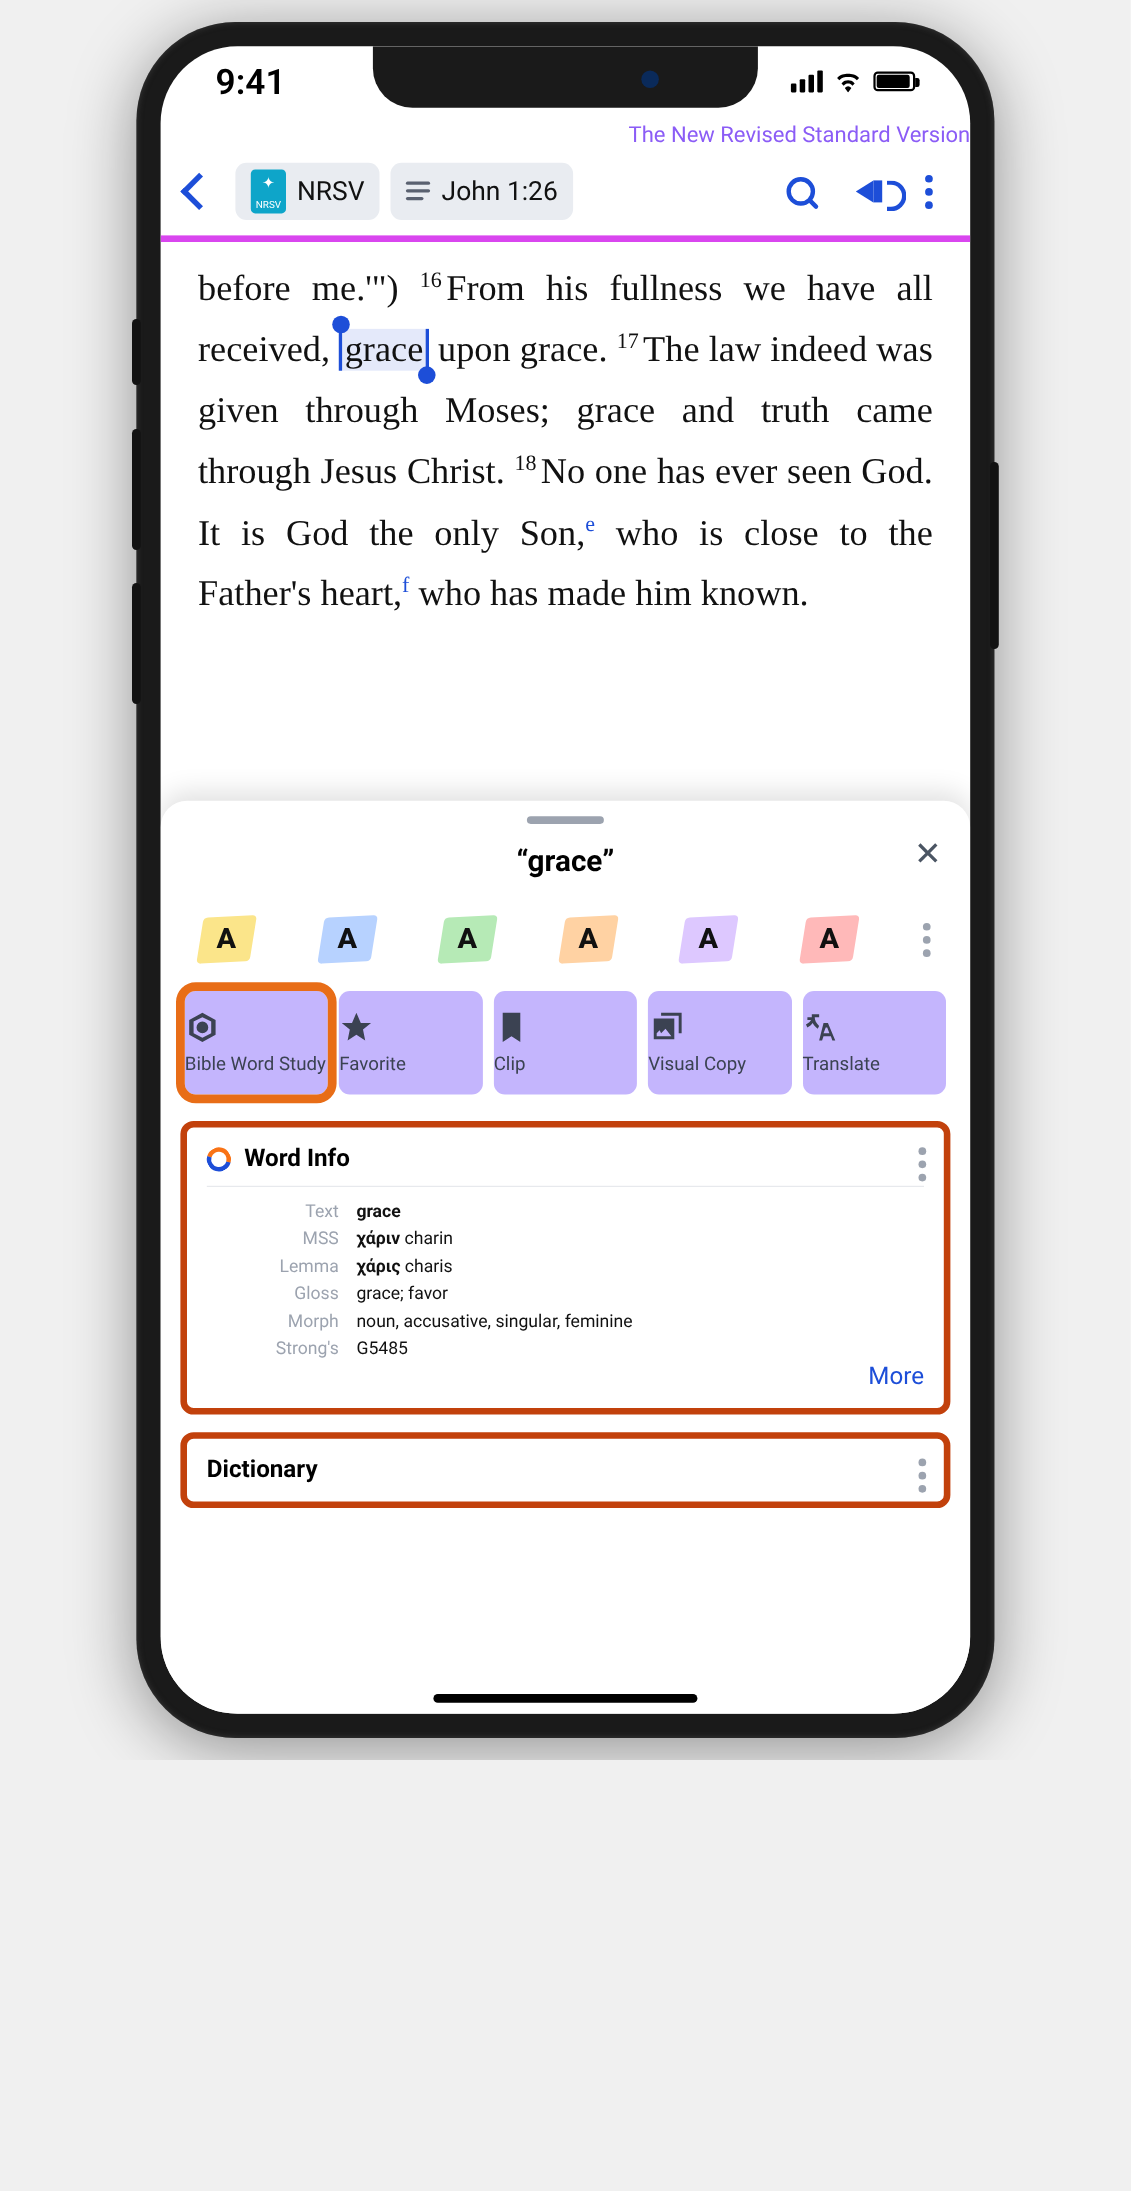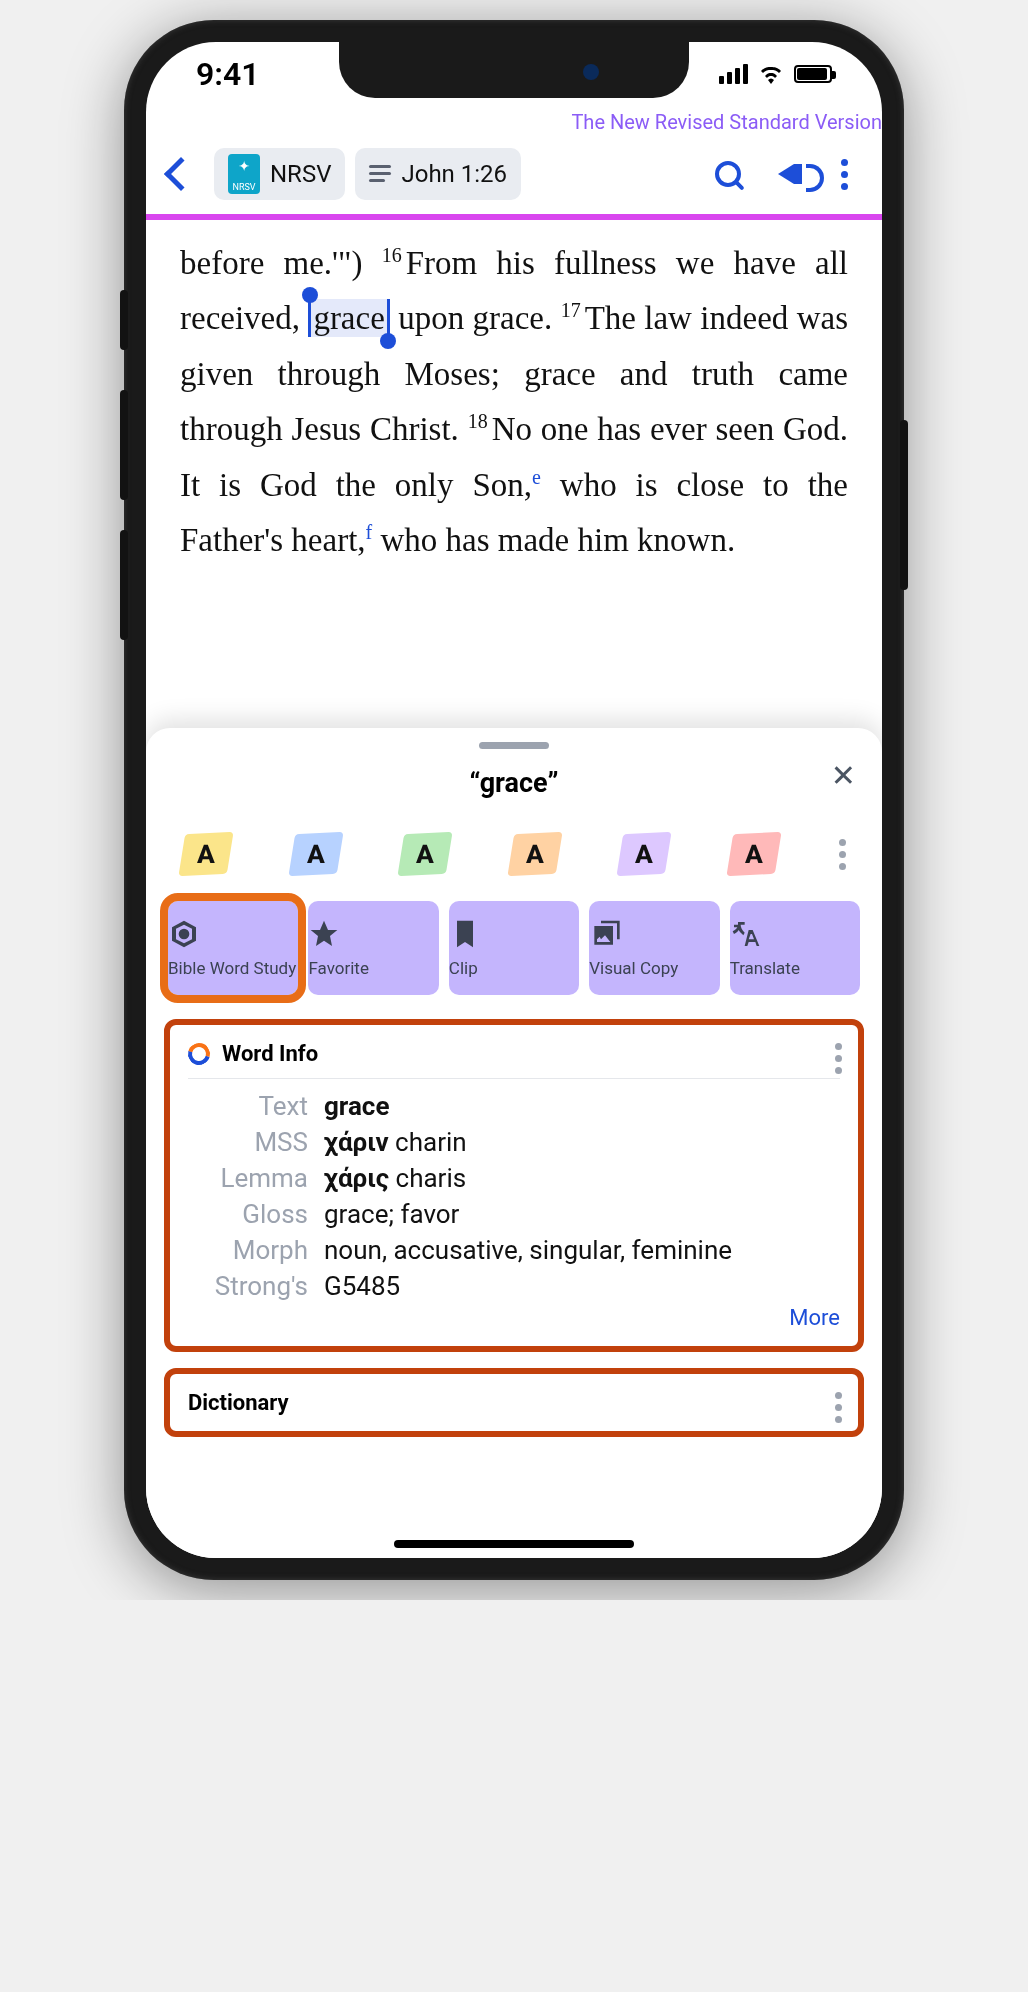--- a/index.html
+++ b/index.html
@@ -226,21 +226,21 @@
   .ring {
     width:22px; height:22px; border-radius:50%;
     border: 4px solid #1d4ed8; border-top-color:#f97316; border-right-color:#f97316;
     transform: rotate(-30deg);
   }
   .kebab-card { position: absolute; right: 16px; top: 18px; }
   .kebab-card .kebab span { background:#9ca3af; }
 
   .info-grid {
     display:grid; grid-template-columns: 120px 1fr; gap: 6px 16px;
-    font-size: 26px;
+    font-size: 16px;
   }
   .info-grid .k { text-align:right; color:#9ca3af; }
   .info-grid .v { color:#111; }
   .info-grid .v b { font-weight:700; }
   .more { text-align:right; color:#1d4ed8; font-size:22px; padding-top:4px; }
 
   .dict-card .card-head { border-bottom:none; margin-bottom:0; padding-bottom:0; }
 
   .home-indicator {
     position:absolute; bottom:10px; left:50%; transform:translateX(-50%);

